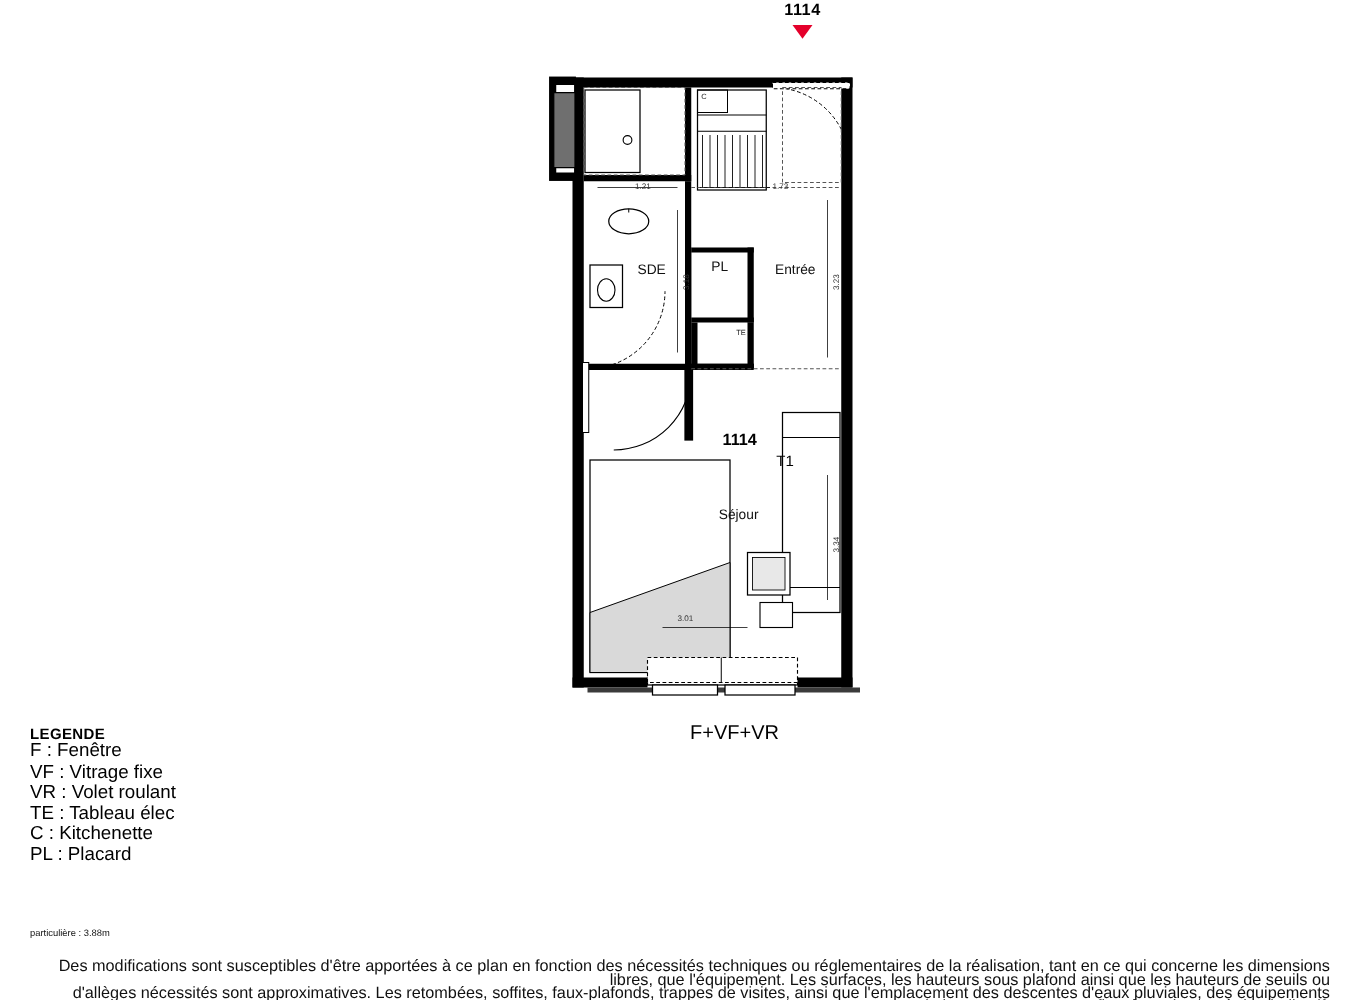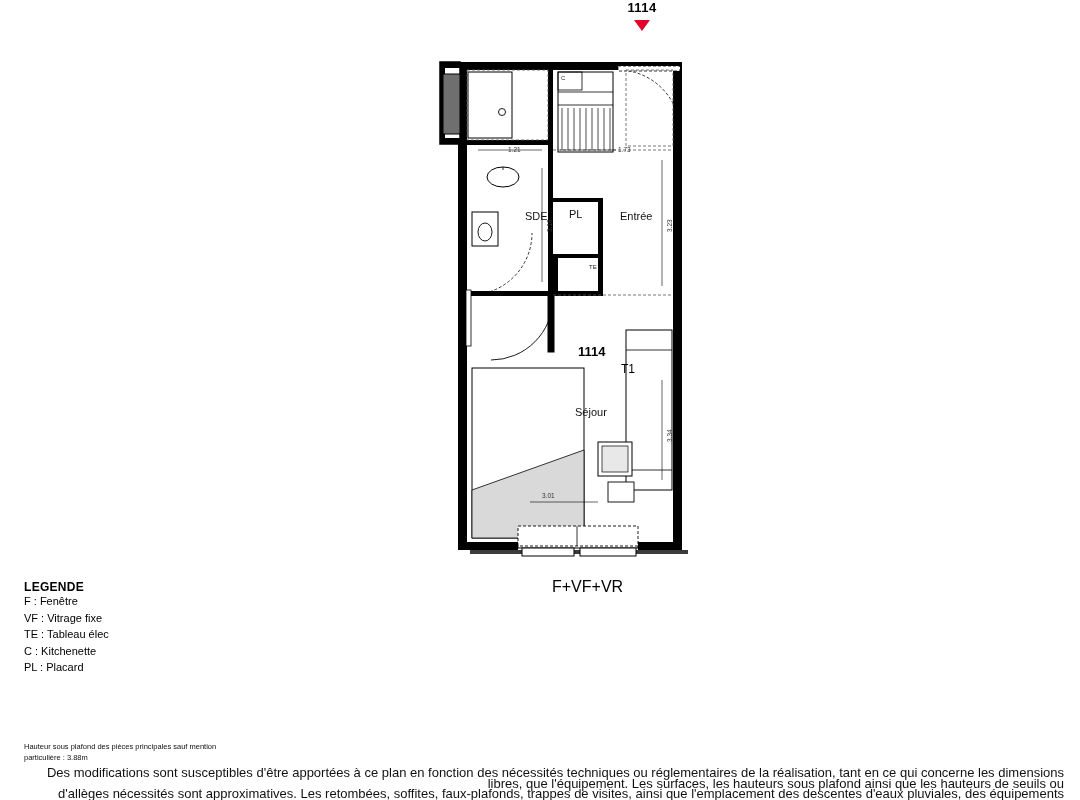--- a/index.html
+++ b/index.html
@@ -67,21 +67,21 @@
     left: 24px;
     top: 580px;
     width: 330px;
   }
   #legend .legend-title {
     font-size: 12px;
     font-weight: bold;
     letter-spacing: .3px;
   }
   #legend .legend-item {
-    font-size: 11px;
+    font-size: 15px;
     line-height: 14.5px;
     margin-bottom: 2px;
   }
 
   
   #ceiling-note {
     position: absolute;
     left: 24px;
     top: 741px;
     width: 420px;
@@ -236,42 +236,42 @@
   </svg>
 
   <div class="plan-text dim" style="left:78px;  top:96px;">1.21</div>
   <div class="plan-text dim" style="left:188px; top:96px;">1.73</div>
   <div class="plan-text dim-v" style="left:116px; top:182px;">3.18</div>
   <div class="plan-text dim-v" style="left:236px; top:182px;">3.23</div>
   <div class="plan-text dim-v" style="left:236px; top:392px;">3.34</div>
   <div class="plan-text dim" style="left:112px; top:442px;">3.01</div>
 
   <div class="plan-text tiny" style="left:131px; top:25px;">C</div>
-  <div class="plan-text room-label" style="left:95px;  top:160px;text-align:right;">SDE</div>
+  <div class="plan-text room-label" style="left:80px;  top:160px;text-align:right;">SDE</div>
   <div class="plan-text room-label" style="left:139px; top:158px;">PL</div>
   <div class="plan-text room-label" style="left:190px; top:160px;">Entrée</div>
   <div class="plan-text tiny" style="left:159px; top:214px;">TE</div>
 
   <div class="plan-text unit-big" style="left:148px; top:294px;">1114</div>
   <div class="plan-text unit-type" style="left:160px; top:312px;margin-left:31px;">T1</div>
   <div class="plan-text room-label" style="left:145px; top:356px;">Séjour</div>
 
   <div class="plan-text window-tag" style="left:122px; top:528px;">F+VF+VR</div>
 </div>
 
 <div id="legend">
   <div class="legend-title">LEGENDE</div>
   <div class="legend-item">F : Fenêtre</div>
   <div class="legend-item">VF : Vitrage fixe</div>
+  <div class="legend-item">VR : Volet roulant</div>
   <div class="legend-item">TE : Tableau élec</div>
   <div class="legend-item">C : Kitchenette</div>
   <div class="legend-item">PL : Placard</div>
 </div>
 
 <div id="ceiling-note">
-  <div>Hauteur sous plafond des pièces principales sauf mention</div>
   <div>particulière : 3.88m</div>
 </div>
 
 <div id="disclaimer">
   <div>Des modifications sont susceptibles d'être apportées à ce plan en fonction des nécessités techniques ou réglementaires de la réalisation, tant en ce qui concerne les dimensions libres, que l'équipement. Les surfaces, les hauteurs sous plafond ainsi que les hauteurs de seuils ou</div>
   <div>d'allèges nécessités sont approximatives. Les retombées, soffites, faux-plafonds, trappes de visites, ainsi que l'emplacement des descentes d'eaux pluviales, des équipements sanitaires ne sont pas tous figurés ou le sont à titre indicatif.</div>
 </div>
 
 </body></html>

